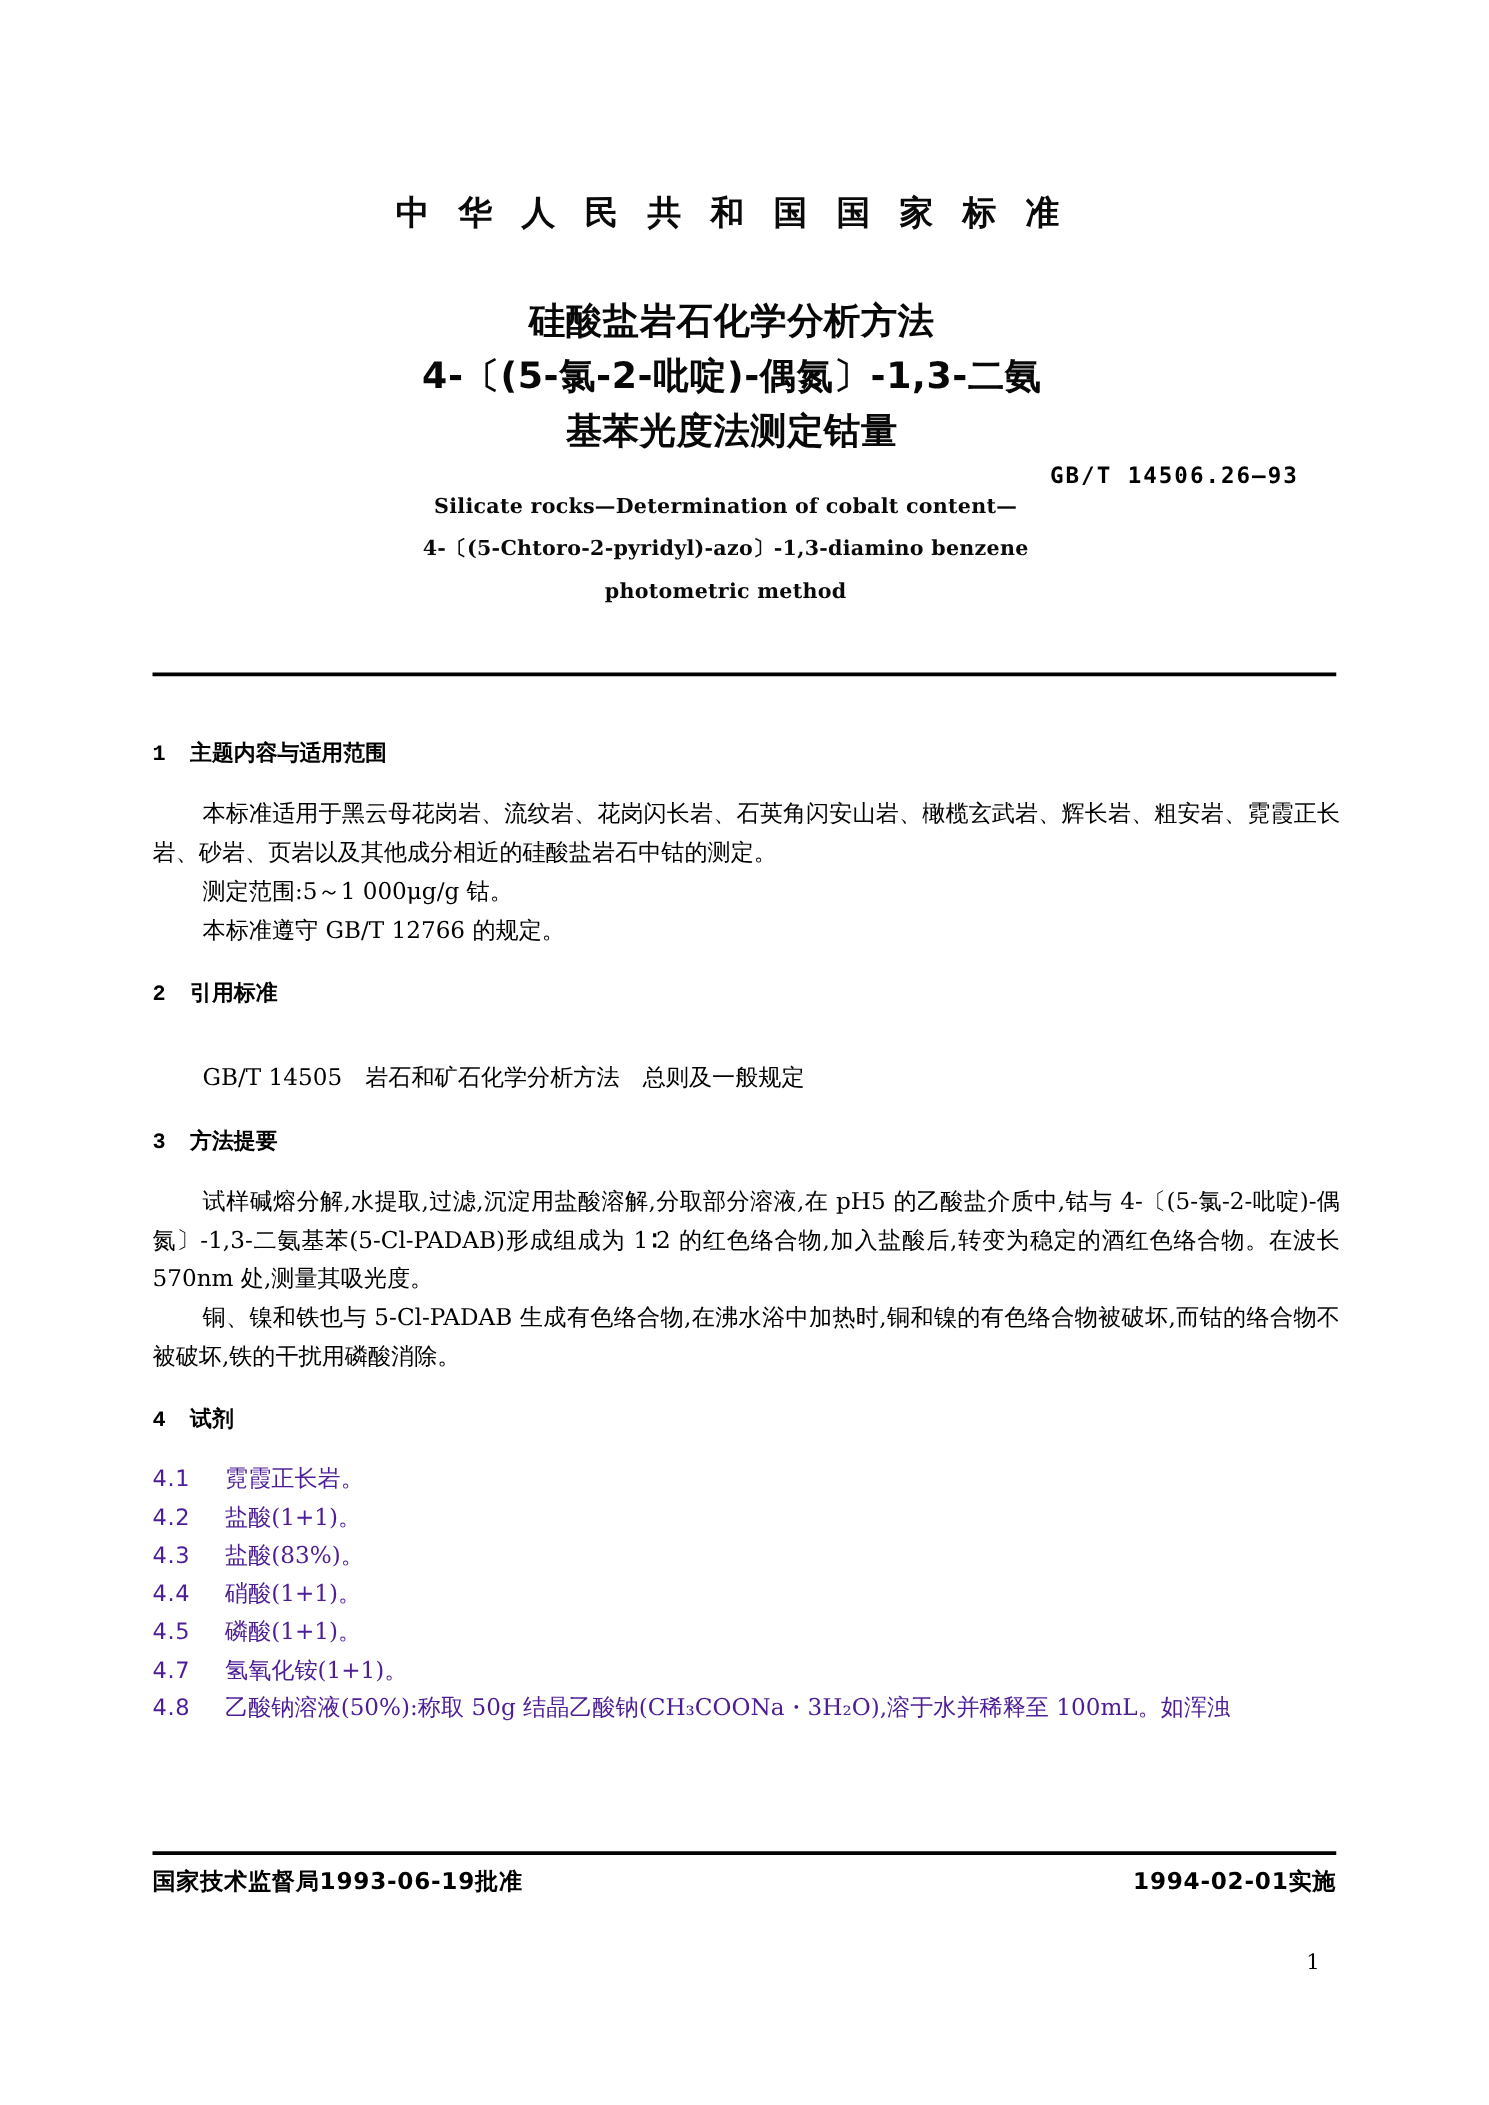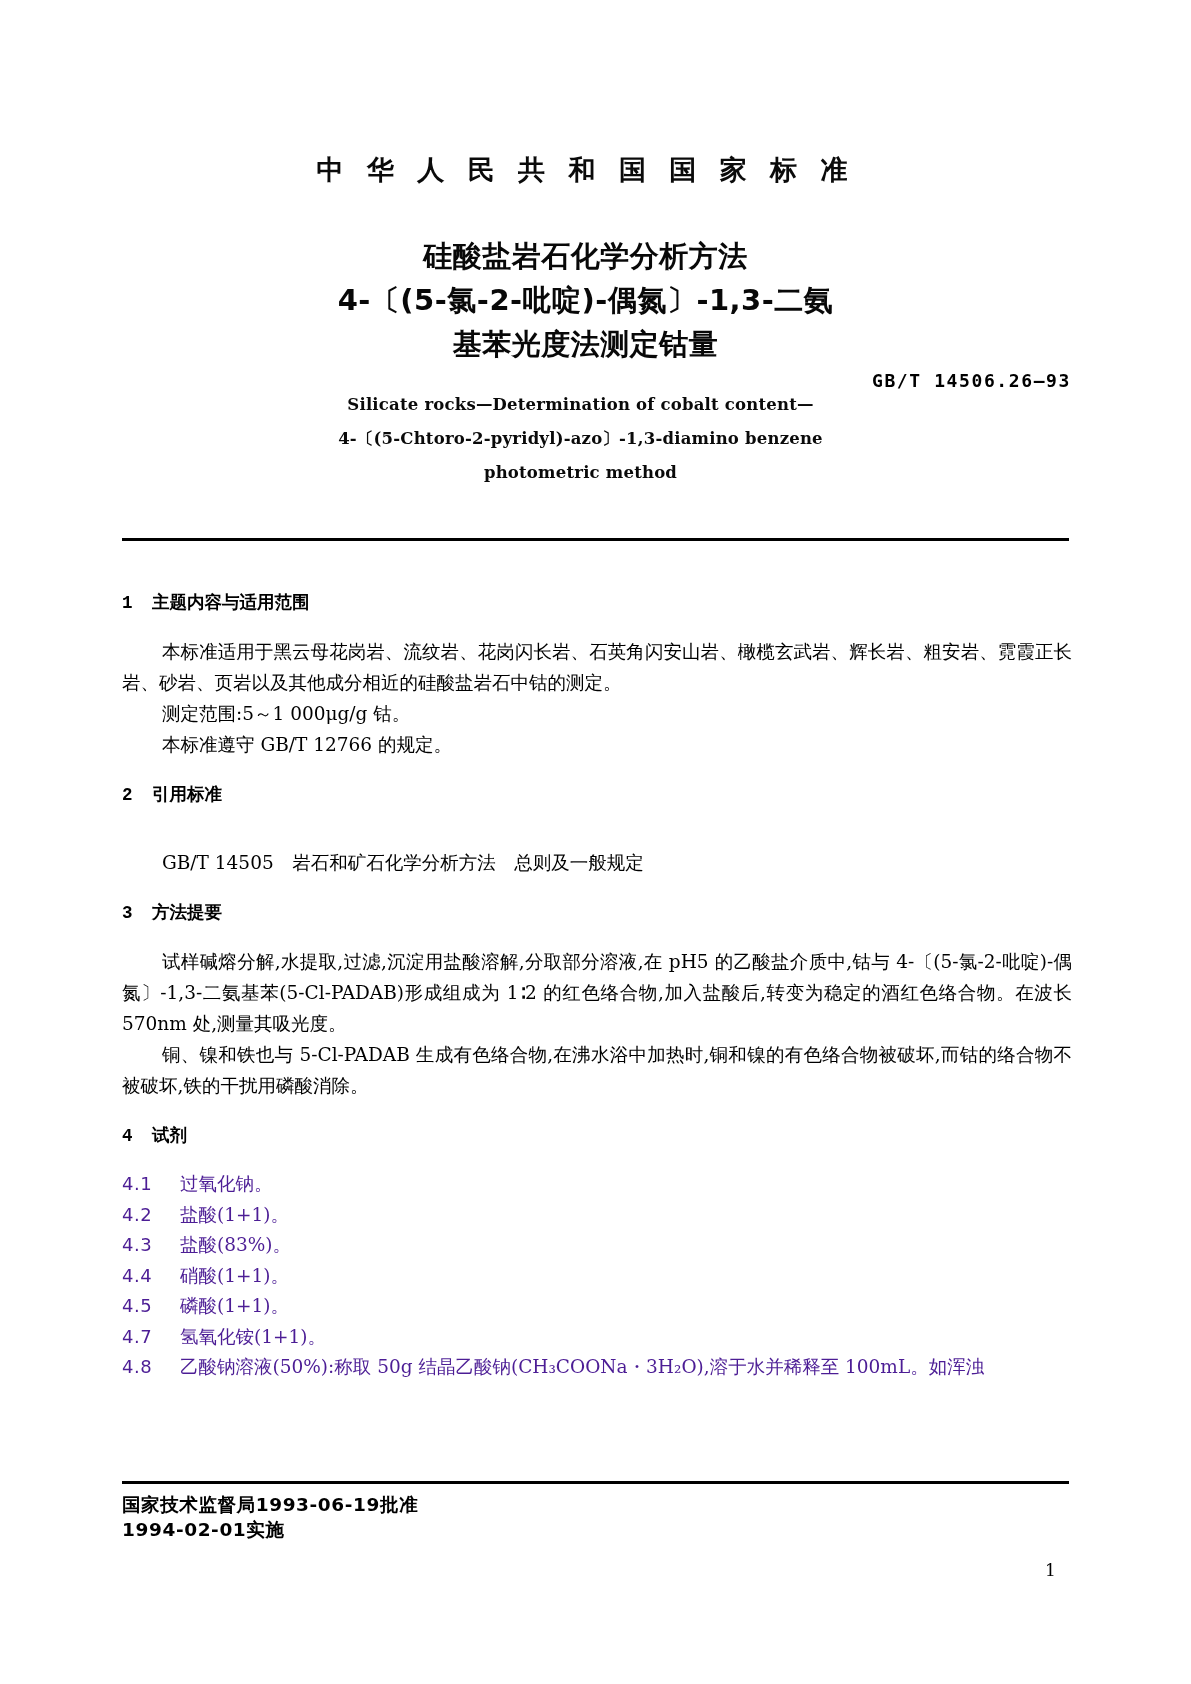--- a/index.html
+++ b/index.html
@@ -56,21 +56,20 @@
 
   .std-number {
     position: absolute;
     left: 840px;
     top: 370px;
     font-family: "DejaVu Sans Mono", "Liberation Mono", monospace;
     font-size: 18px;
     font-weight: bold;
     letter-spacing: 1.6px;
     white-space: nowrap;
-    margin-left: 32px;
   }
 
   .en-title-group {
     position: absolute;
     left: 0;
     top: 388px;
     width: 1191px;
     text-align: center;
   }
   .en-title-line {
@@ -156,21 +155,20 @@
     position: absolute;
     left: 122px;
     top: 1492px;
     width: 947px;
     display: flex;
     justify-content: space-between;
     font-family: "DejaVu Sans", "Liberation Sans", sans-serif;
     font-weight: bold;
     font-size: 18.5px;
     letter-spacing: 0.6px;
-    flex-direction: column;
   }
   .page-no {
     position: absolute;
     left: 1045px;
     top: 1560px;
     font-family: "DejaVu Serif", "Liberation Serif", serif;
     font-size: 17px;
   }
 </style>
 </head>
@@ -227,21 +225,21 @@
 
     <div class="gap-m"></div>
 
     <div class="sec-head">
       <span class="num">4</span><span>试剂</span>
     </div>
     <div class="gap-m"></div>
 
     <div class="reagent-row">
       <span class="rnum">4.1</span>
-      <span class="rtext">过氧化钠。</span>
+      <span class="rtext">霓霞正长岩。</span>
     </div>
     <div class="reagent-row">
       <span class="rnum">4.2</span>
       <span class="rtext">盐酸(1+1)。</span>
     </div>
     <div class="reagent-row">
       <span class="rnum">4.3</span>
       <span class="rtext">盐酸(83%)。</span>
     </div>
     <div class="reagent-row">

